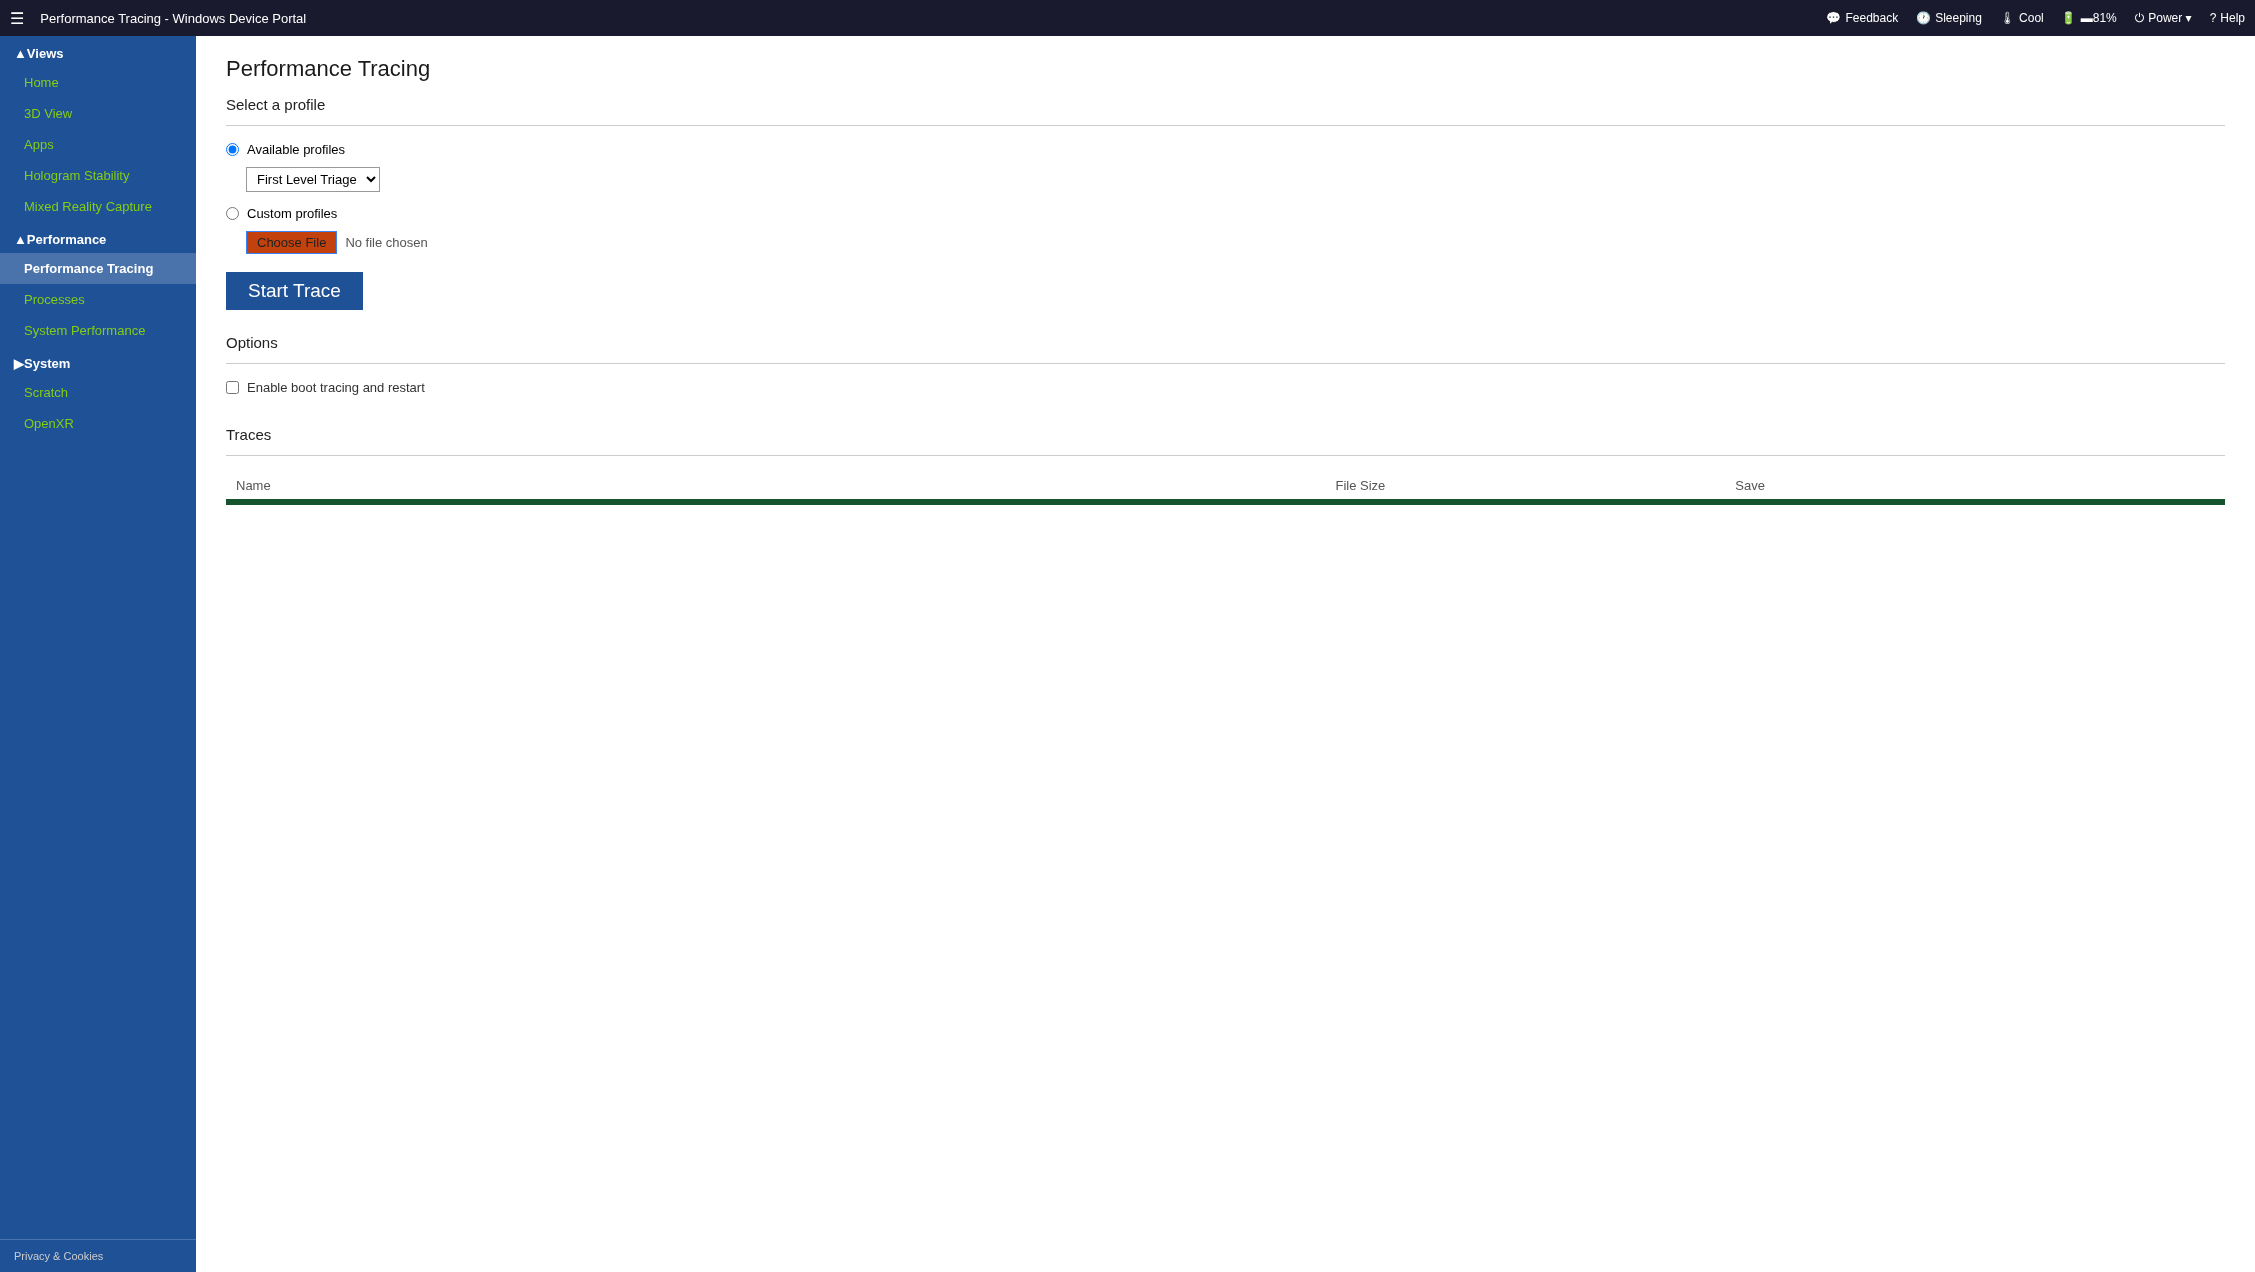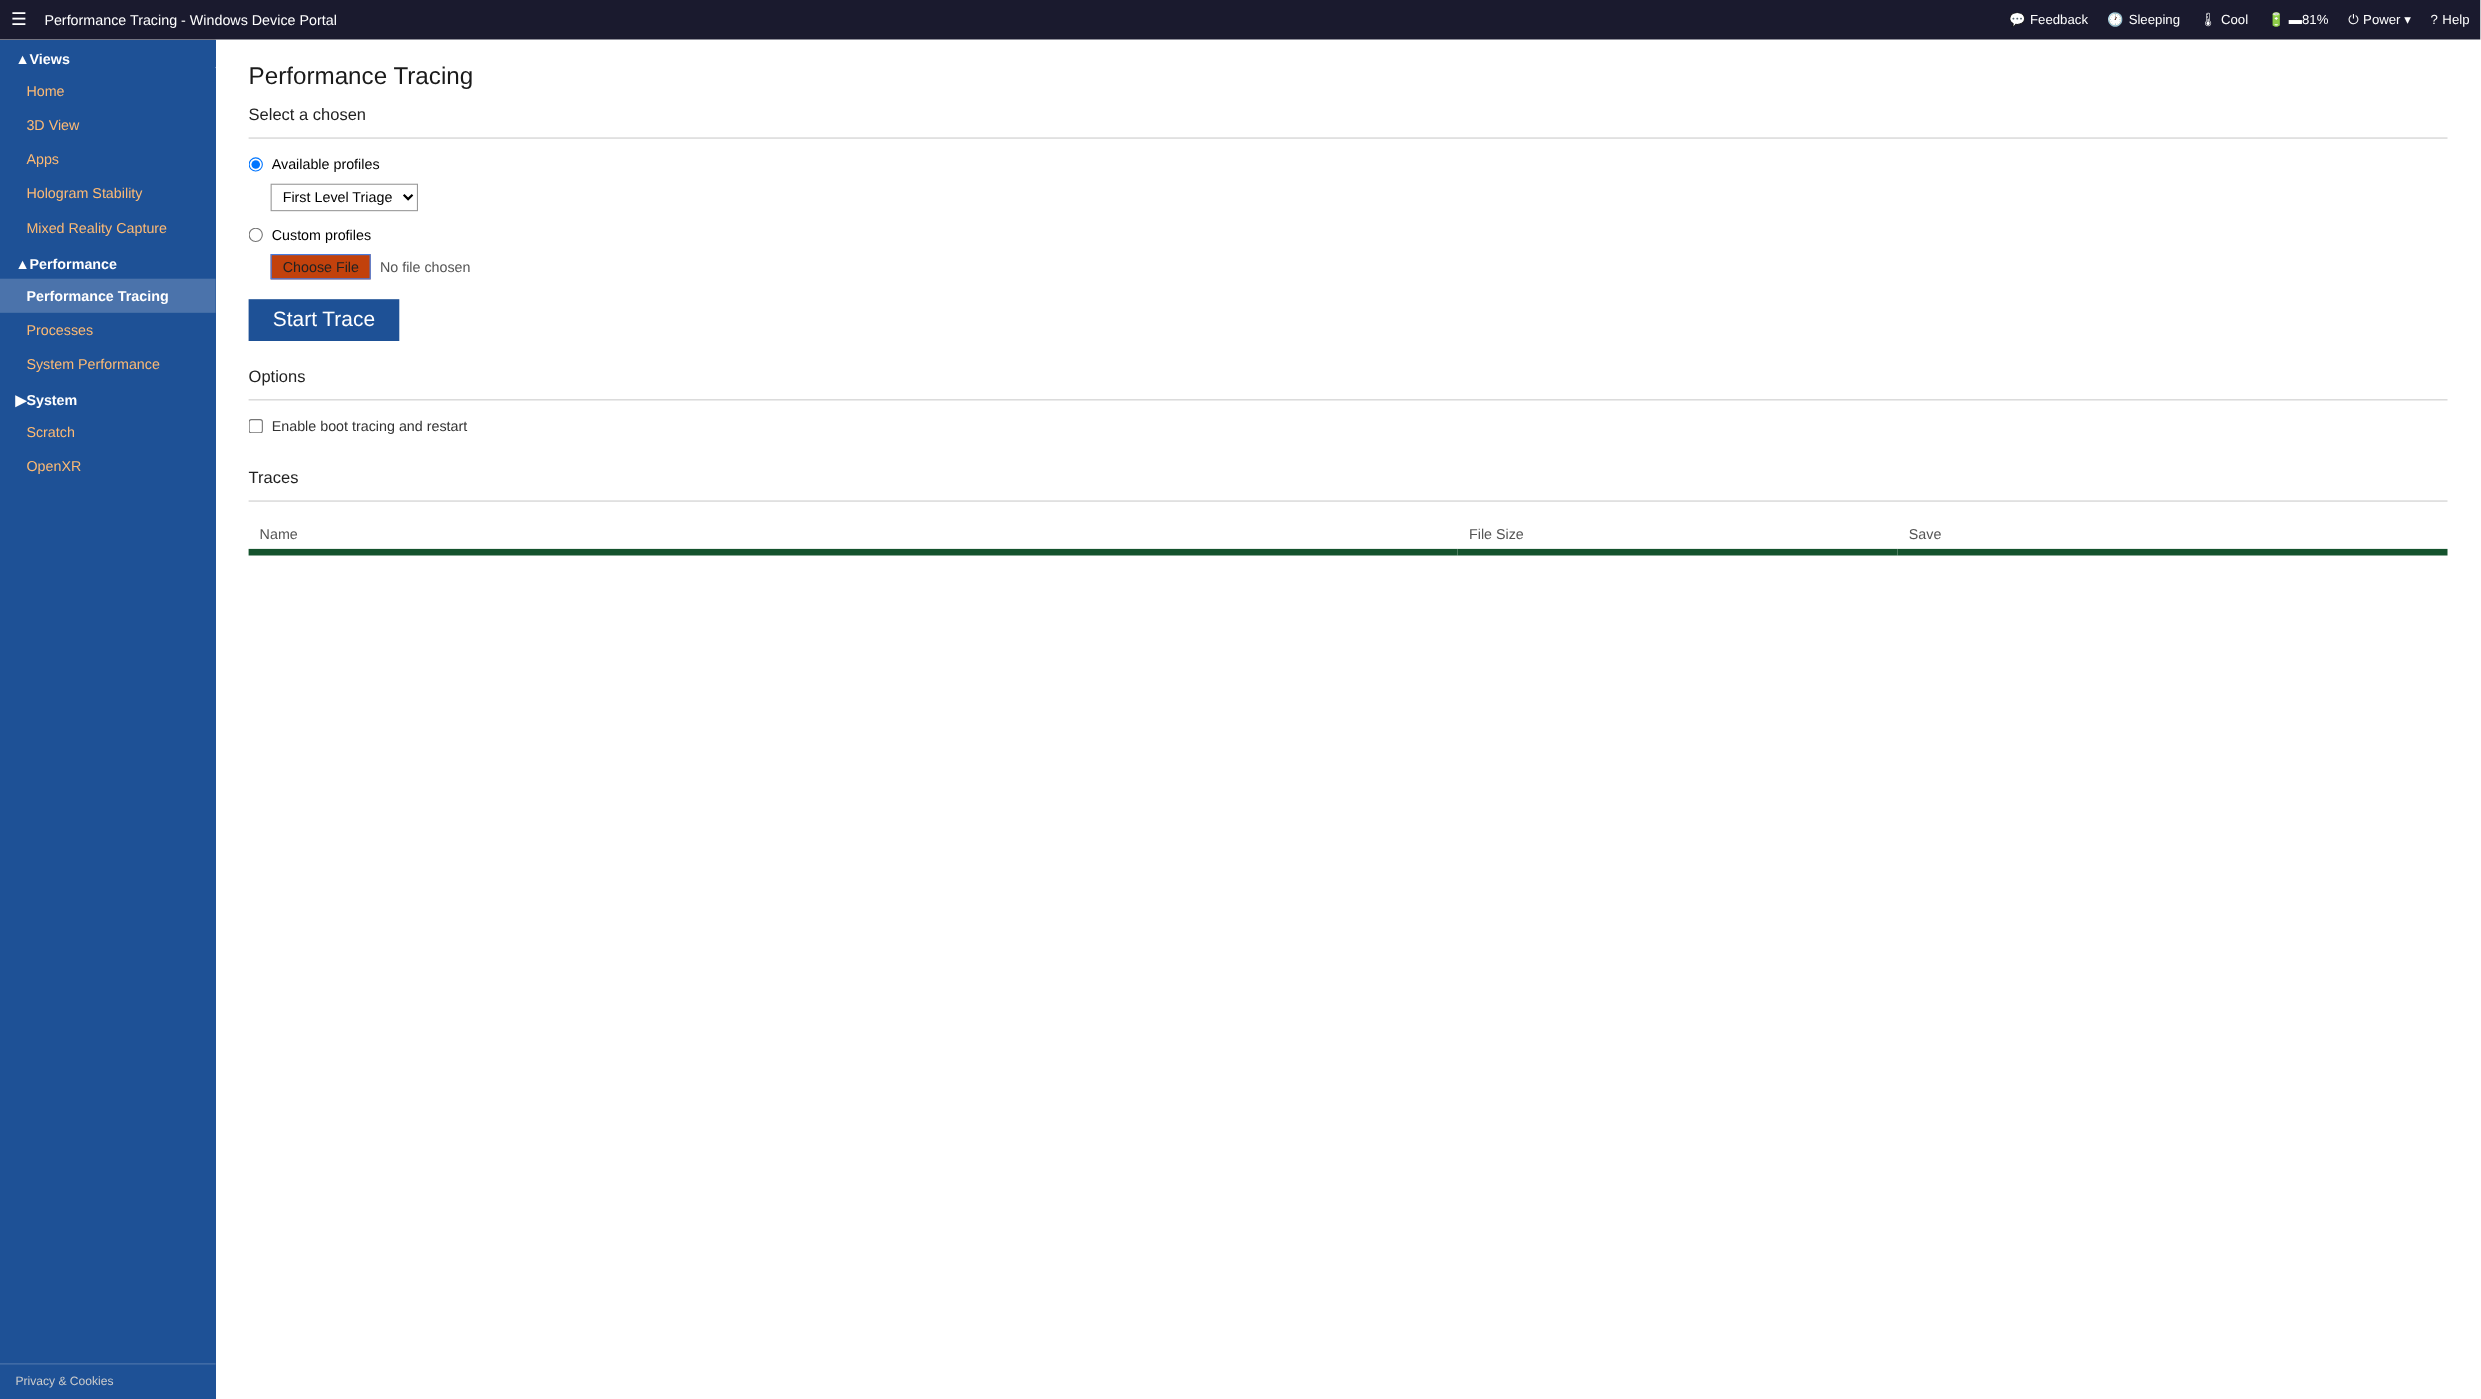--- a/index.html
+++ b/index.html
@@ -62,21 +62,21 @@
       cursor: pointer;
       display: flex;
       align-items: center;
       gap: 4px;
       color: #fff;
     }
     .sidebar-item {
       padding: 8px 14px 8px 24px;
       font-size: 13px;
       cursor: pointer;
-      color: #fdba74;
+      color: #84cc16;
     }
     .sidebar-item.active { background: rgba(255,255,255,0.2); font-weight: 600; color: #fff; }
     .sidebar-footer {
       margin-top: auto;
       padding: 10px 14px;
       font-size: 11px;
       color: #ccc;
       cursor: pointer;
       border-top: 1px solid rgba(255,255,255,0.2);
     }
@@ -246,21 +246,21 @@
 
     <div class="sidebar-footer">Privacy &amp; Cookies</div>
   </div>
 
   <div id="content">
 
     <h1 class="page-title">Performance Tracing</h1>
 
     
     <div>
-      <div class="section-label">Select a chosen</div>
+      <div class="section-label">Select a profile</div>
       <hr class="section-divider">
 
       <div class="radio-row">
         <input type="radio" name="profile-type" id="available-profiles" checked="" style="">
         <label for="available-profiles">Available profiles</label>
       </div>
 
       <div class="profile-dropdown-row">
         <select>
           <option>First Level Triage</option>

